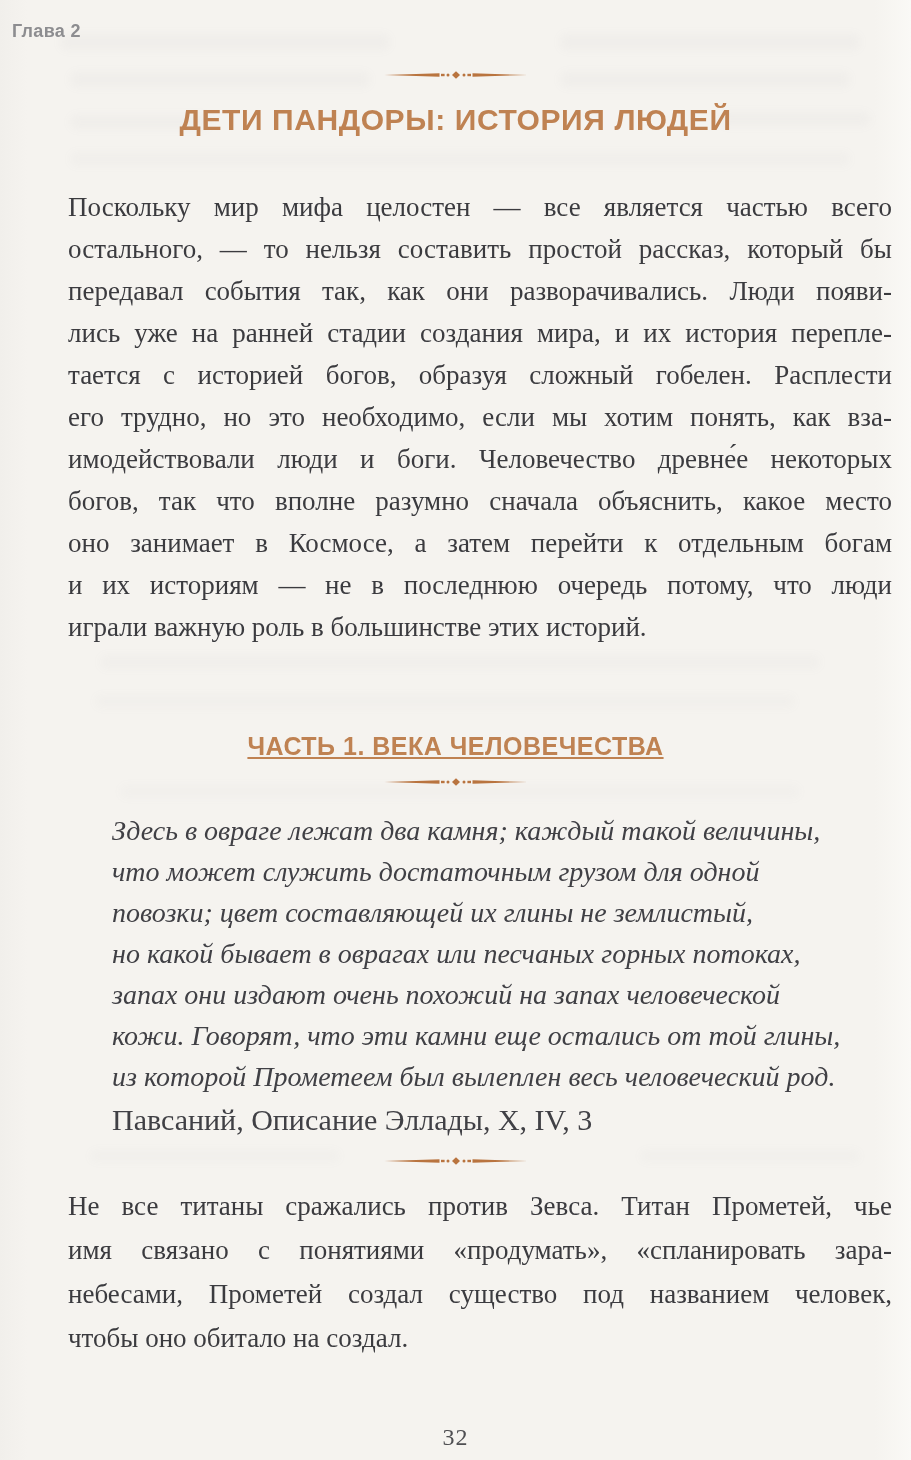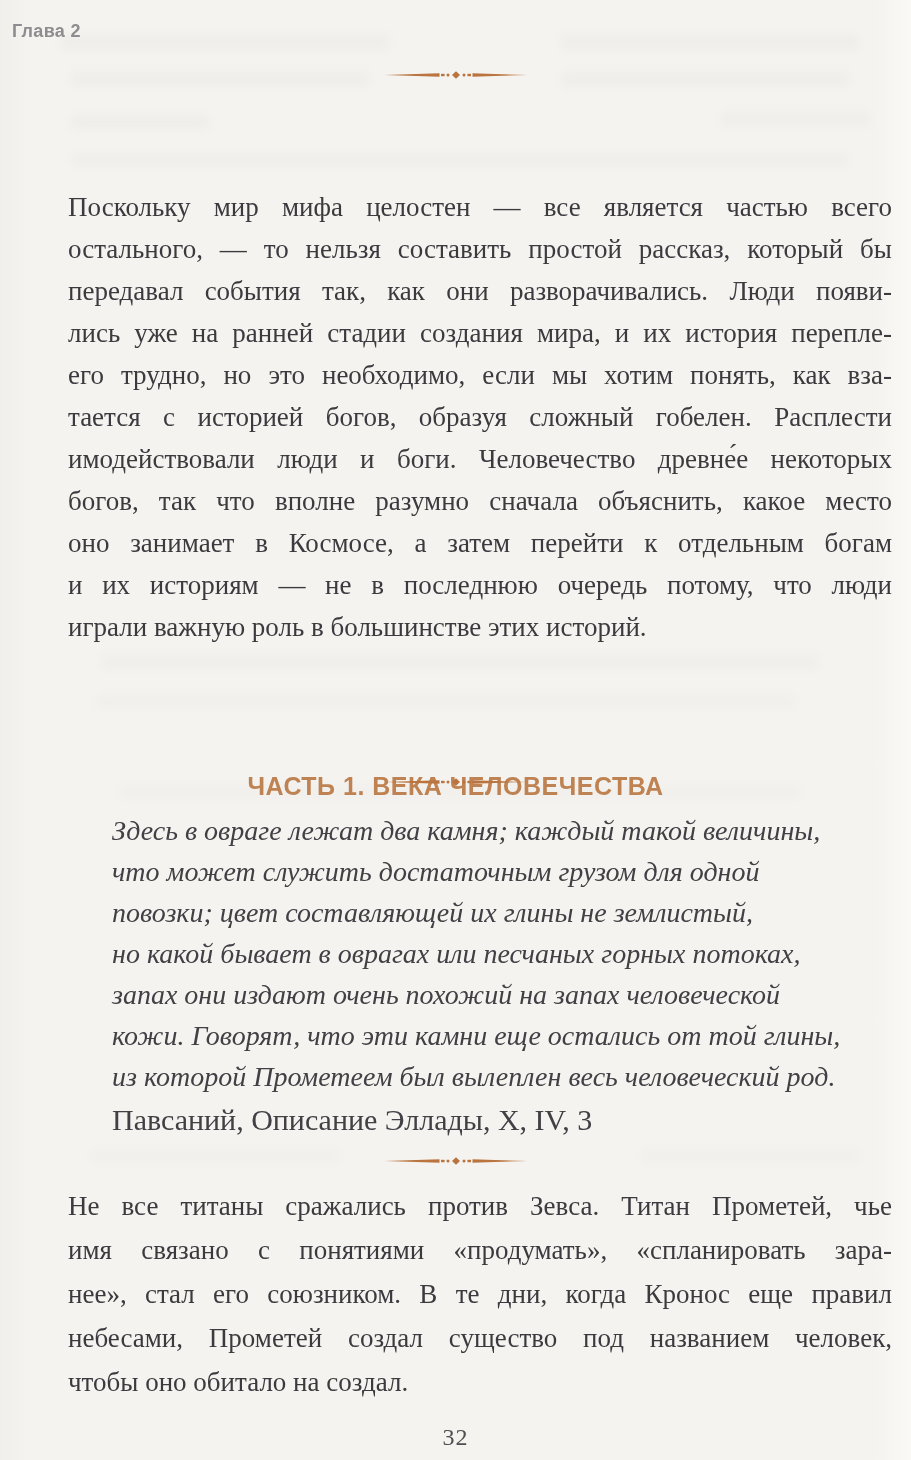--- a/index.html
+++ b/index.html
@@ -50,25 +50,26 @@
   .o2{top:773px;}
   .o3{top:1152px;}
   .title{
     position:absolute;top:103px;left:0;width:100%;margin:0;
     text-align:center;
     font-family:"Liberation Sans","DejaVu Sans",sans-serif;
     font-weight:700;font-size:30px;letter-spacing:.6px;
     color:var(--accent);
   }
   .part{
-    position:absolute;top:772px;left:0;width:100%;margin:0;
+    position:absolute;top:732px;left:0;width:100%;margin:0;
     text-align:center;
     font-family:"Liberation Sans","DejaVu Sans",sans-serif;
     font-weight:700;font-size:25px;letter-spacing:.5px;
     color:var(--accent);
+    text-decoration:underline;
   }
   .para{position:absolute;left:68px;width:824px;font-size:27px;color:var(--body-text);}
   .para1{top:186px;}
   .para2{top:1184px;}
   .para1 .jline{height:42px;line-height:42px;}
   .para2 .jline{height:44px;line-height:44px;}
   .jline{
     text-align:justify;
     text-align-last:justify;
     white-space:normal;
@@ -110,28 +111,29 @@
       <polygon points="1,5 56,3.3 56,6.7" fill="currentColor"></polygon>
       <rect x="57.5" y="3.8" width="3.6" height="2.4" fill="currentColor"></rect>
       <circle cx="64.5" cy="5" r="1.5" fill="currentColor"></circle>
       <polygon points="72.5,1.2 76.5,5 72.5,8.8 68.5,5" fill="currentColor"></polygon>
       <circle cx="80.5" cy="5" r="1.5" fill="currentColor"></circle>
       <rect x="83.9" y="3.8" width="3.6" height="2.4" fill="currentColor"></rect>
       <polygon points="144,5 89,3.3 89,6.7" fill="currentColor"></polygon>
     </svg>
   </div>
 
+  <h1 class="title">ДЕТИ ПАНДОРЫ: ИСТОРИЯ ЛЮДЕЙ</h1>
 
   <div class="para para1">
     <div class="jline">Поскольку мир мифа целостен — все является частью всего</div>
     <div class="jline">остального, — то нельзя составить простой рассказ, который бы</div>
     <div class="jline">передавал события так, как они разворачивались. Люди появи-</div>
     <div class="jline">лись уже на ранней стадии создания мира, и их история перепле-</div>
+    <div class="jline">тается с историей богов, образуя сложный гобелен. Расплести</div>
     <div class="jline">его трудно, но это необходимо, если мы хотим понять, как вза-</div>
-    <div class="jline">тается с историей богов, образуя сложный гобелен. Расплести</div>
     <div class="jline">имодействовали люди и боги. Человечество древне́е некоторых</div>
     <div class="jline">богов, так что вполне разумно сначала объяснить, какое место</div>
     <div class="jline">оно занимает в Космосе, а затем перейти к отдельным богам</div>
     <div class="jline">и их историям — не в последнюю очередь потому, что люди</div>
     <div class="jline last">играли важную роль в большинстве этих историй.</div>
   </div>
 
   <h2 class="part">ЧАСТЬ 1. ВЕКА ЧЕЛОВЕЧЕСТВА</h2>
 
   <div class="ornament o2">
@@ -165,20 +167,19 @@
       <polygon points="72.5,1.2 76.5,5 72.5,8.8 68.5,5" fill="currentColor"></polygon>
       <circle cx="80.5" cy="5" r="1.5" fill="currentColor"></circle>
       <rect x="83.9" y="3.8" width="3.6" height="2.4" fill="currentColor"></rect>
       <polygon points="144,5 89,3.3 89,6.7" fill="currentColor"></polygon>
     </svg>
   </div>
 
   <div class="para para2">
     <div class="jline">Не все титаны сражались против Зевса. Титан Прометей, чье</div>
     <div class="jline">имя связано с понятиями «продумать», «спланировать зара-</div>
-    <div class="jline">нее», стал его союзником. В те дни, когда Кронос еще правил</div>
     <div class="jline">небесами, Прометей создал существо под названием человек,</div>
     <div class="jline last">чтобы оно обитало на создал.</div>
   </div>
 
   <div class="pagenum">32</div>
 
 </div>
 
 </body></html>

